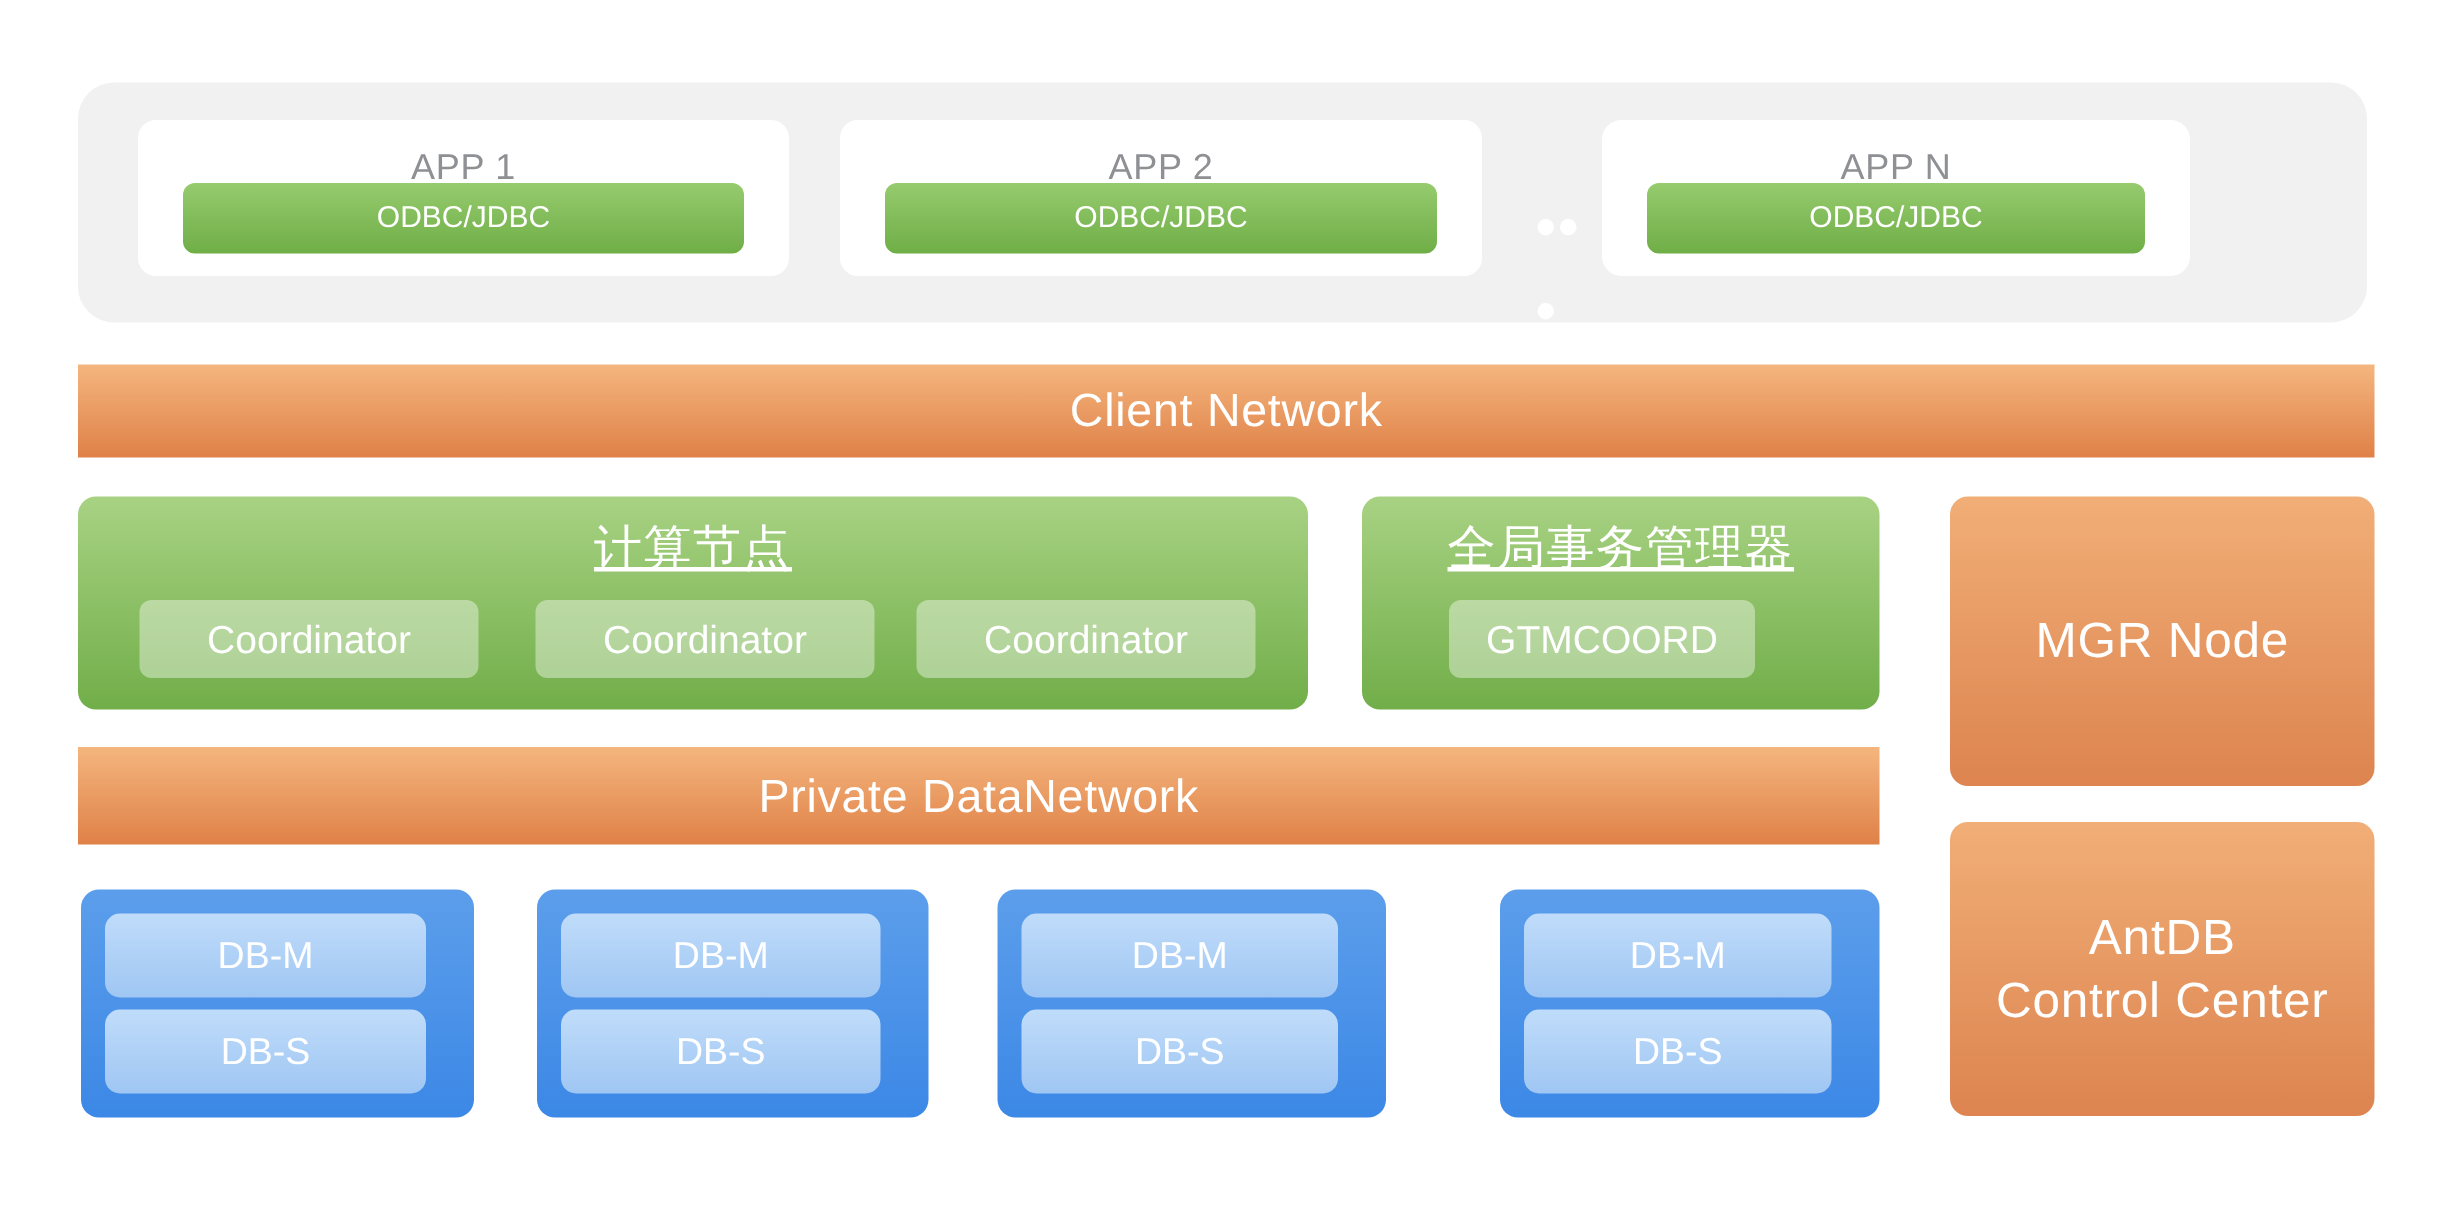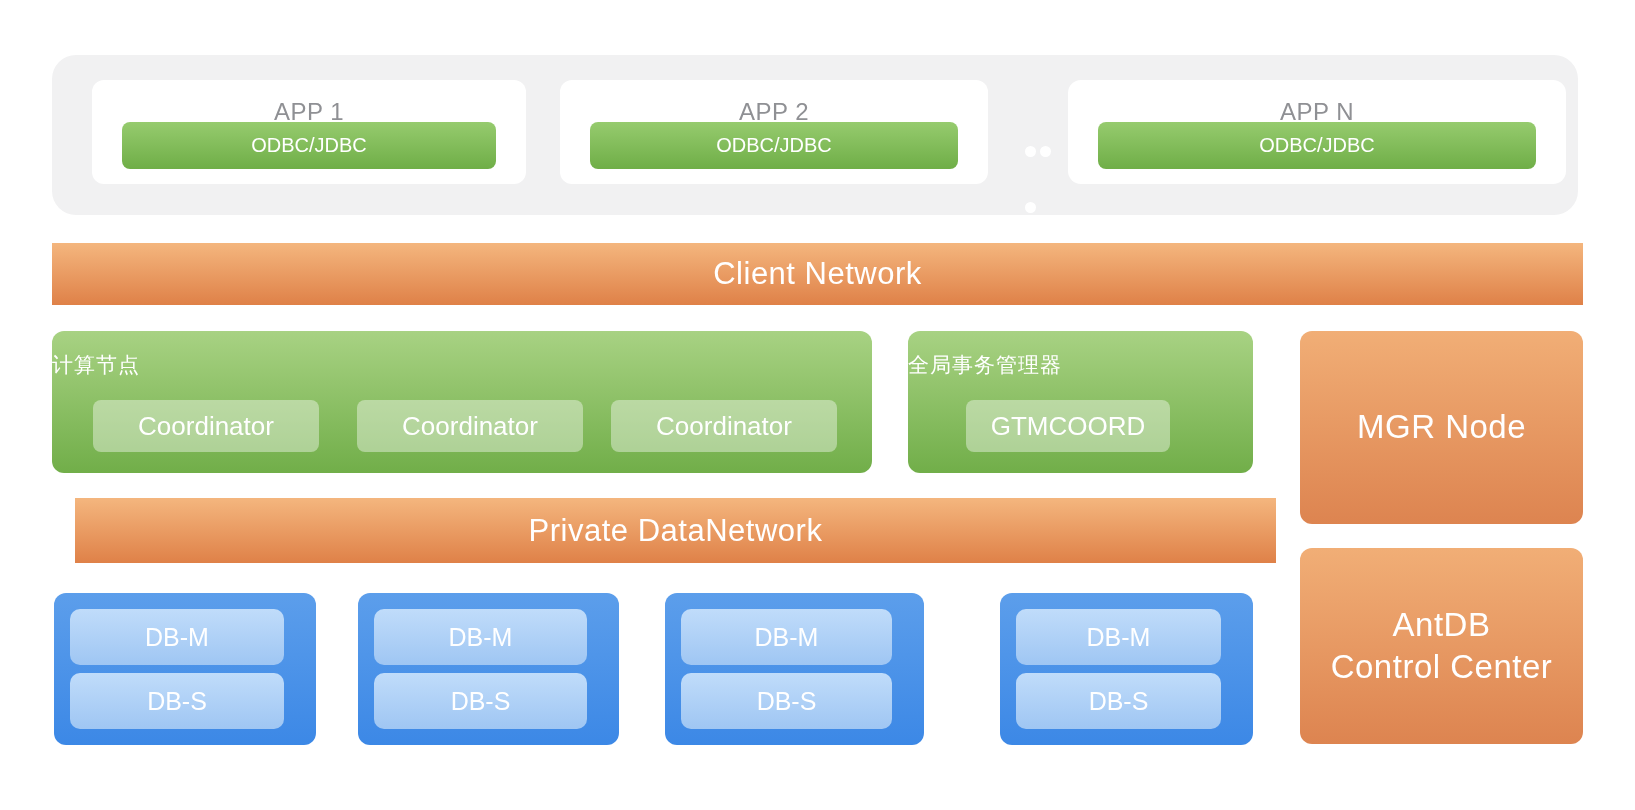--- a/index.html
+++ b/index.html
@@ -12,21 +12,21 @@
   .app-strip {
     position:absolute; left:52px; top:55px; width:1526px; height:160px;
     background:#f1f1f2; border-radius:24px;
   }
   .app-card {
     position:absolute; top:25px; height:104px; background:#ffffff;
     border-radius:12px;
   }
   .app-card-1 { left:40px;  width:434px; }
   .app-card-2 { left:508px; width:428px; }
-  .app-card-3 { left:1016px; width:498px;border-radius:13px; }
+  .app-card-3 { left:1016px; width:392px;border-radius:13px; }
   .app-label {
     position:absolute; left:0; right:0; top:16px; height:32px;
     text-align:center; font-size:24px; line-height:32px; color:#8f9094;
     letter-spacing:0.5px;
   }
   .odbc-btn {
     position:absolute; left:30px; right:30px; bottom:15px; height:47px;
     border-radius:8px;
     background:linear-gradient(180deg,#96cb6e 0%,#6fae47 100%);
     display:flex; align-items:center; justify-content:center;
@@ -40,32 +40,32 @@
   .dot-2 { left:988px; top:91px; }
   .dot-3 { left:973px; top:147px; }
   
   .net-bar {
     position:absolute; border-radius:0;
     background:linear-gradient(180deg,#f4b67e 0%,#df8148 100%);
     display:flex; align-items:center; justify-content:center;
     color:#ffffff; font-size:31px; font-weight:500; letter-spacing:0.5px;
   }
   .client-net  { left:52px; top:243px; width:1531px; height:62px; }
-  .private-net { left:52px; top:498px; width:1201px; height:65px;margin-left:23px; }
+  .private-net { left:52px; top:498px; width:1201px; height:65px; }
   
   .green-panel {
     position:absolute; top:331px; height:142px; border-radius:12px;
     background:linear-gradient(180deg,#a8d283 0%,#71ae49 100%);
   }
   .panel-compute { left:52px; width:820px; }
   .panel-gtm     { left:908px; width:345px; }
   .green-title {
     position:absolute; left:0; right:0; top:16px; height:36px;
-    color:#ffffff; font-size:21px; font-weight:500;
-    line-height:36px; letter-spacing:1px;
+    text-align:center; color:#ffffff; font-size:32px; font-weight:500;
+    line-height:36px; letter-spacing:1px;text-decoration:underline;
   }
   .chip {
     position:absolute; top:69px; height:52px; border-radius:8px;
     background:rgba(255,255,255,0.40);
     display:flex; align-items:center; justify-content:center;
     color:#ffffff; font-size:26px;
   }
   .chip-coord-1 { left:41px;  width:226px; }
   .chip-coord-2 { left:305px; width:226px; }
   .chip-coord-3 { left:559px; width:226px; }

